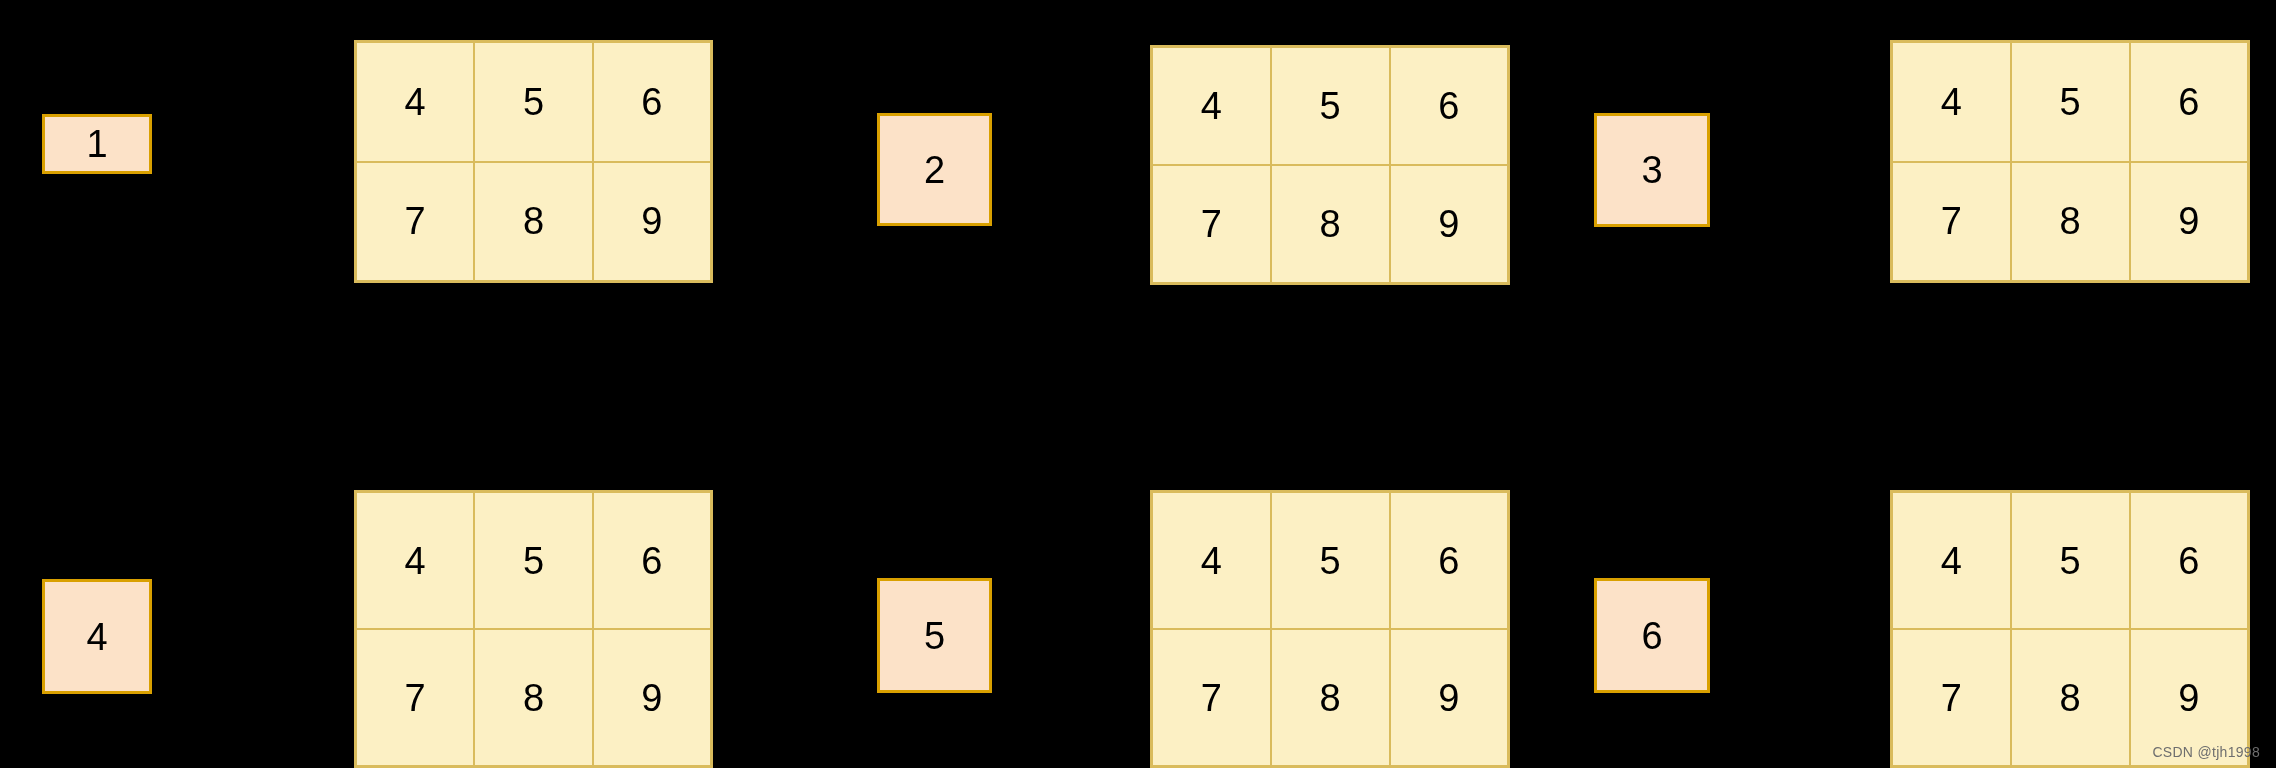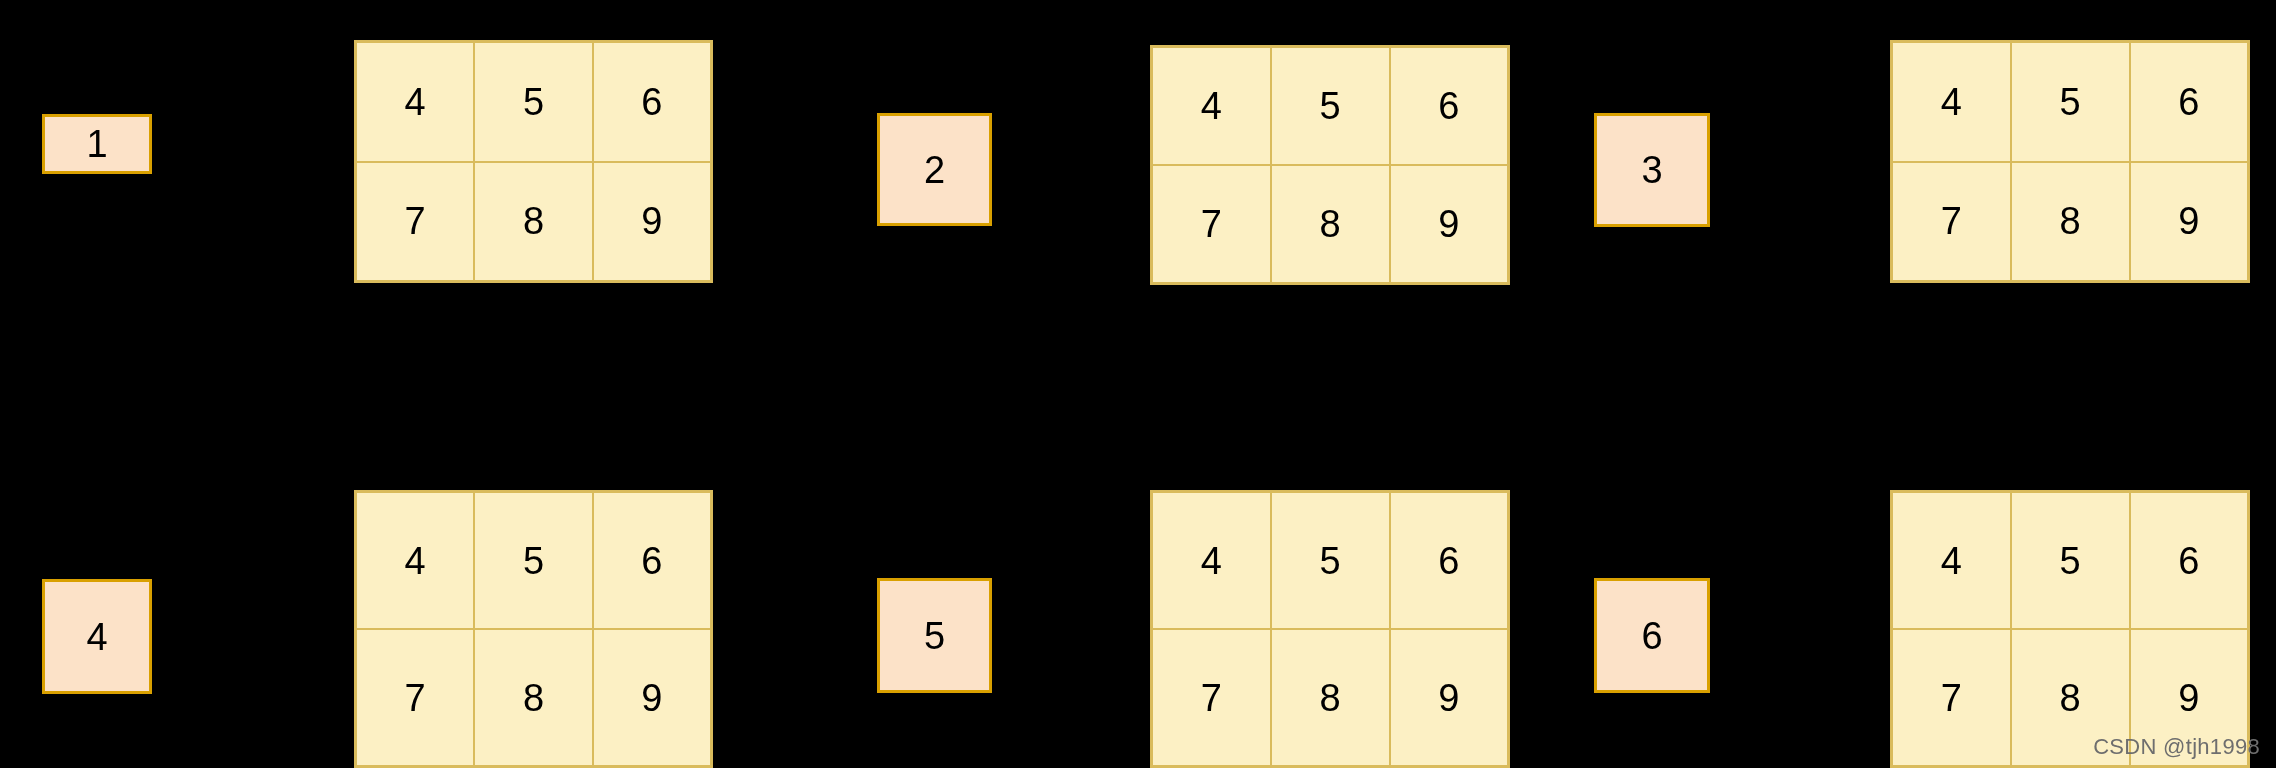--- a/index.html
+++ b/index.html
@@ -60,21 +60,21 @@
     padding: 0;
     font-family: "Liberation Sans", sans-serif;
   }
 
   
   .watermark {
     position: absolute;
     right: 16px;
     bottom: 8px;
     color: #6E6E6E;
-    font-size: 22px;
+    font-size: 14px;
     letter-spacing: 0.3px;
     font-family: "Liberation Sans", sans-serif;
     white-space: nowrap;
   }
 </style>
 </head>
 <body style="width: 2276px; height: 768px;">
 
 <div id="canvas" style="width: 2276px; height: 768px; background: rgb(0, 0, 0);">
     <div class="scalar-box" style="left: 42px; top: 114px; width: 110px; height: 60px; background: rgb(252, 226, 200); border-color: rgb(217, 160, 0);">1</div>

